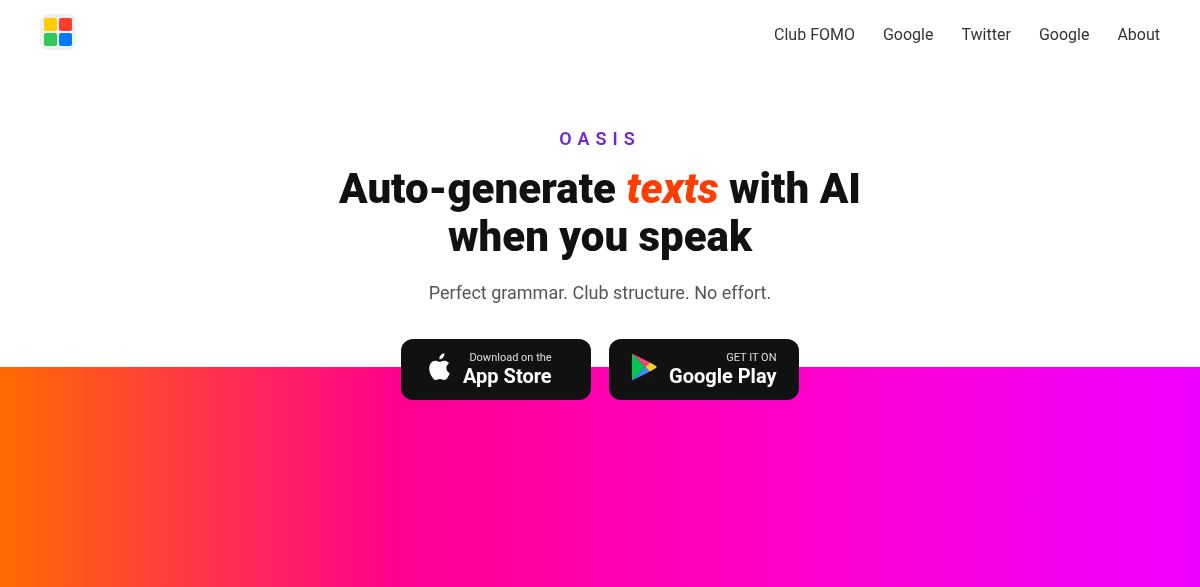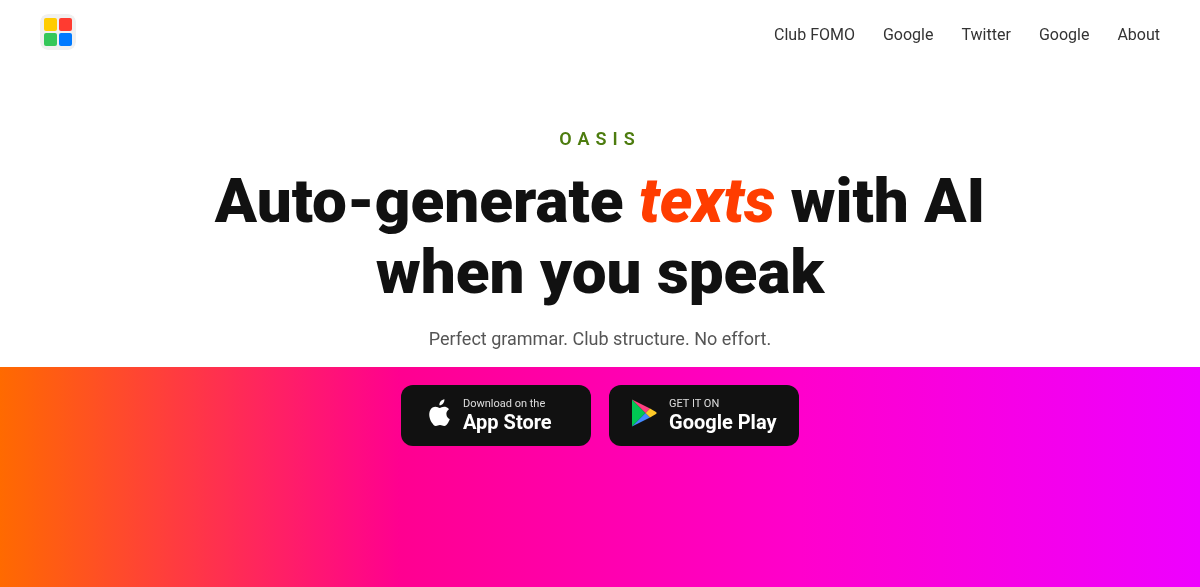--- a/index.html
+++ b/index.html
@@ -60,26 +60,26 @@
       flex-direction: column;
       align-items: center;
       padding-top: 60px;
       text-align: center;
     }
 
     .brand-name {
       font-size: 18px;
       font-weight: 600;
       letter-spacing: 6px;
-      color: #4d7c0f;
+      color: #6d28d9;
       margin-bottom: 16px;
     }
 
     .headline {
-      font-size: 62px;
+      font-size: 42px;
       font-weight: 900;
       color: #111111;
       line-height: 1.15;
       margin-bottom: 20px;
     }
 
     .headline .highlight {
       color: #ff3d00;
       font-style: italic;
     }
@@ -113,21 +113,21 @@
 
     .store-btn-icon {
       font-size: 28px;
       line-height: 1;
       flex-shrink: 0;
     }
 
     .store-btn-text {
       display: flex;
       flex-direction: column;
-      align-items: flex-start;
+      align-items: flex-end;
     }
 
     .store-btn-text .small {
       font-size: 11px;
       font-weight: 400;
       opacity: 0.85;
       line-height: 1.2;
     }
 
     .store-btn-text .large {

